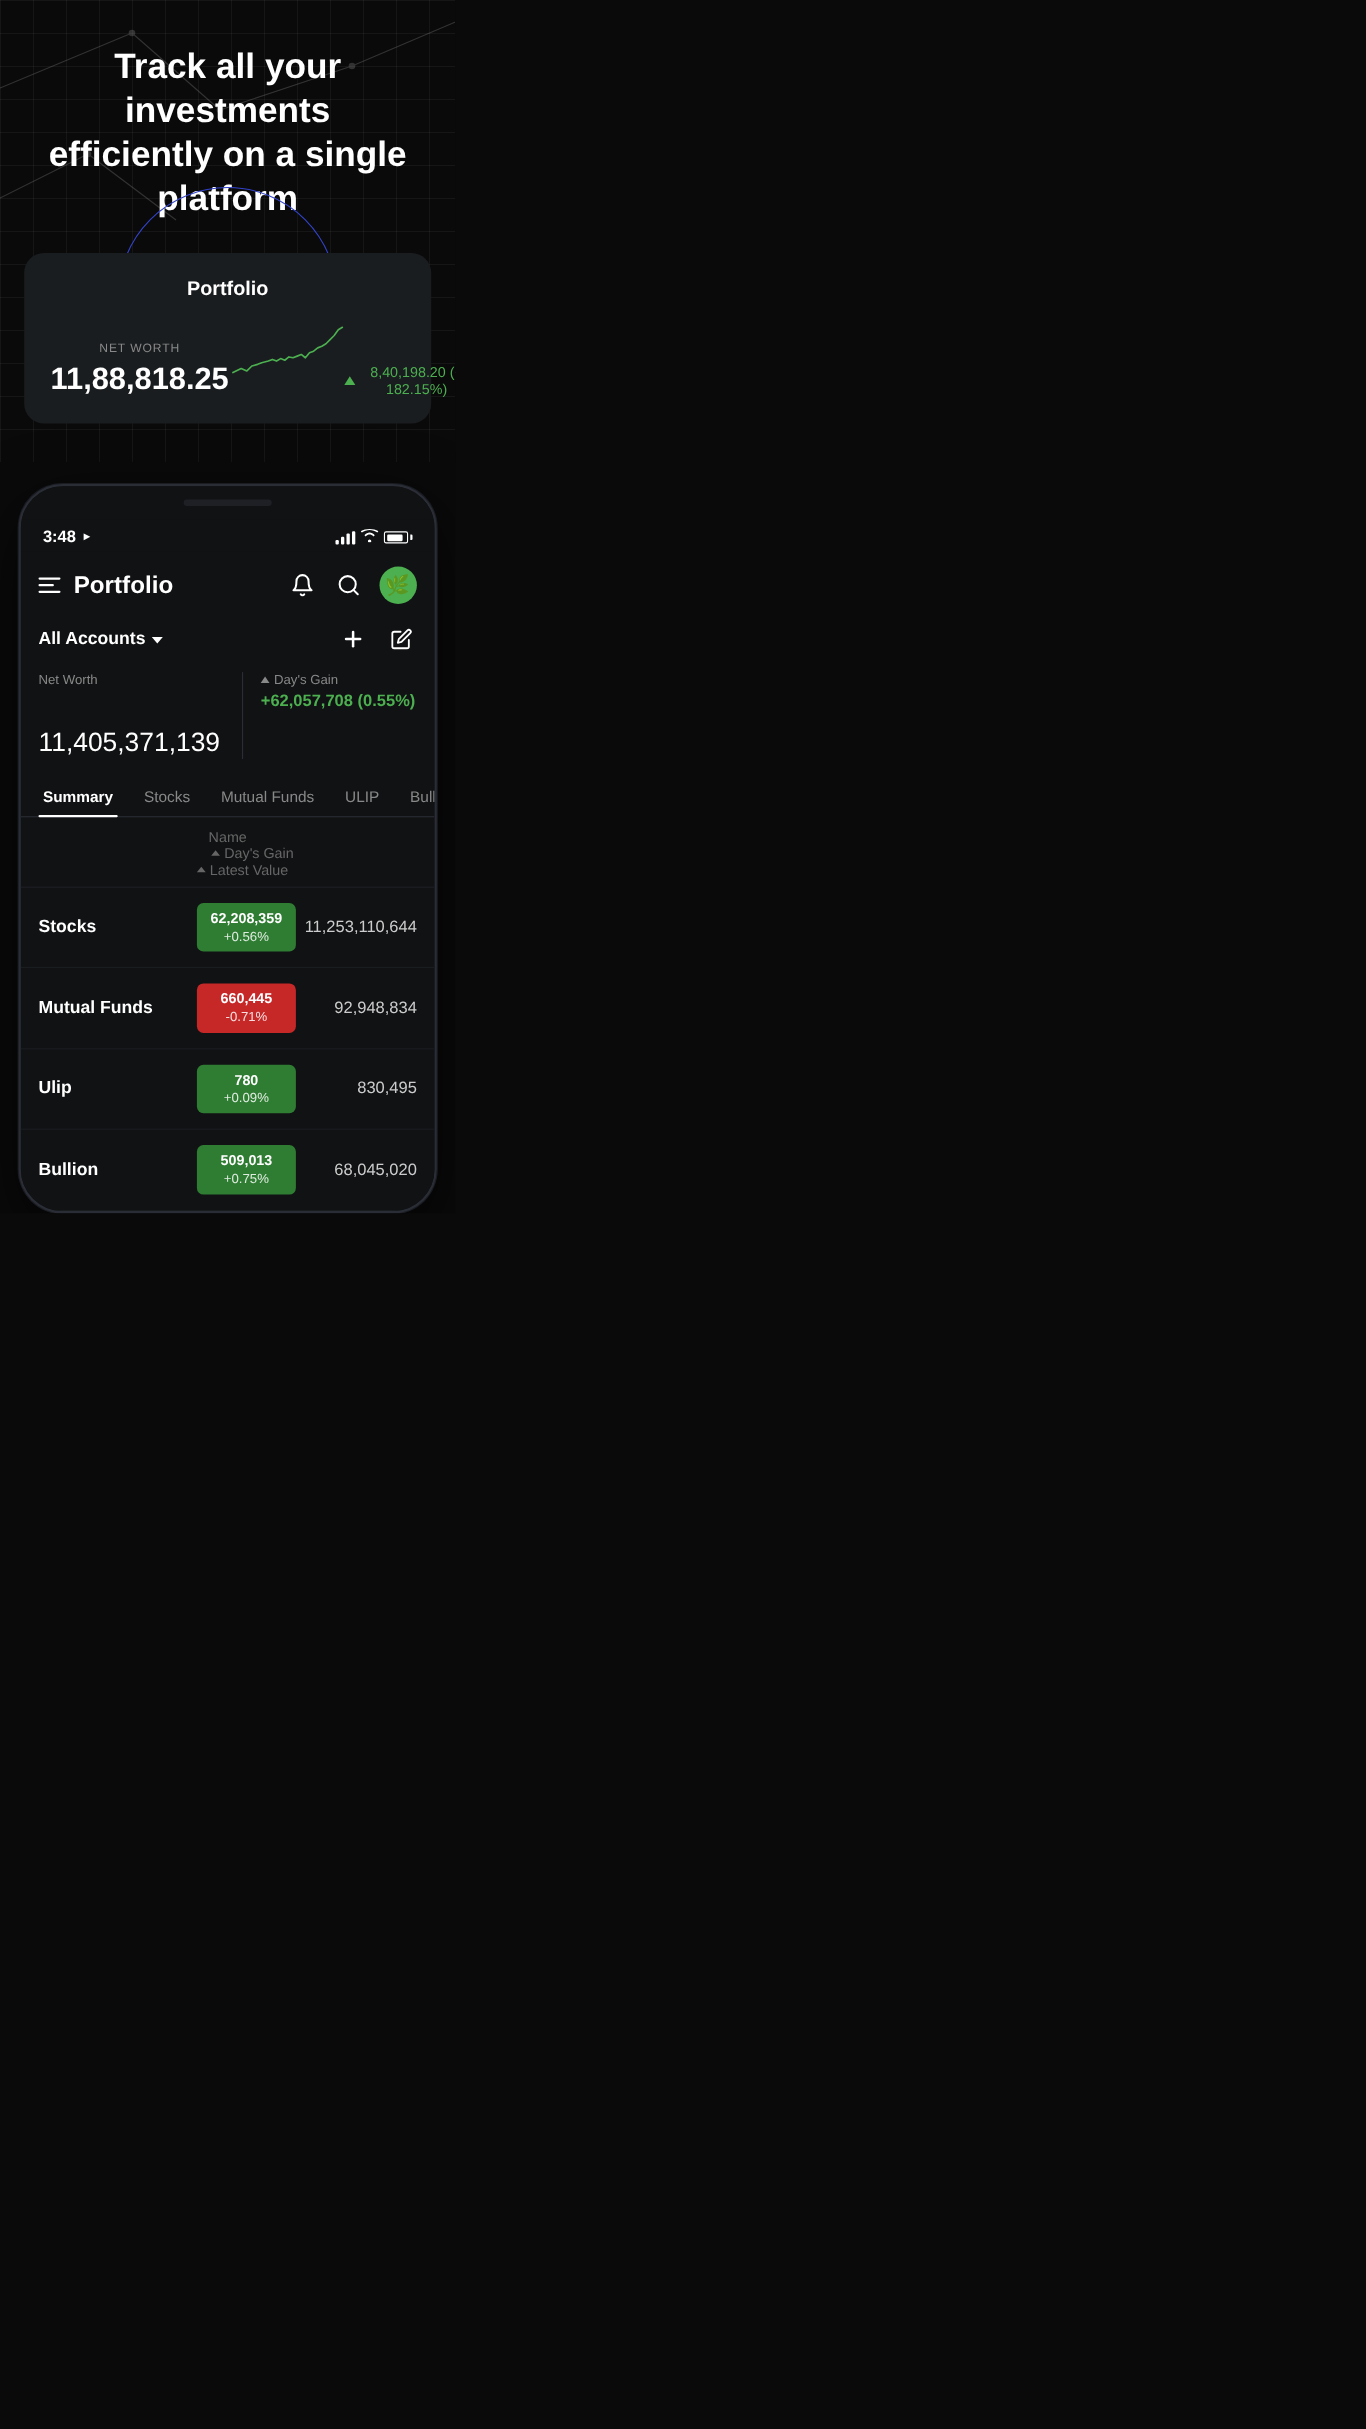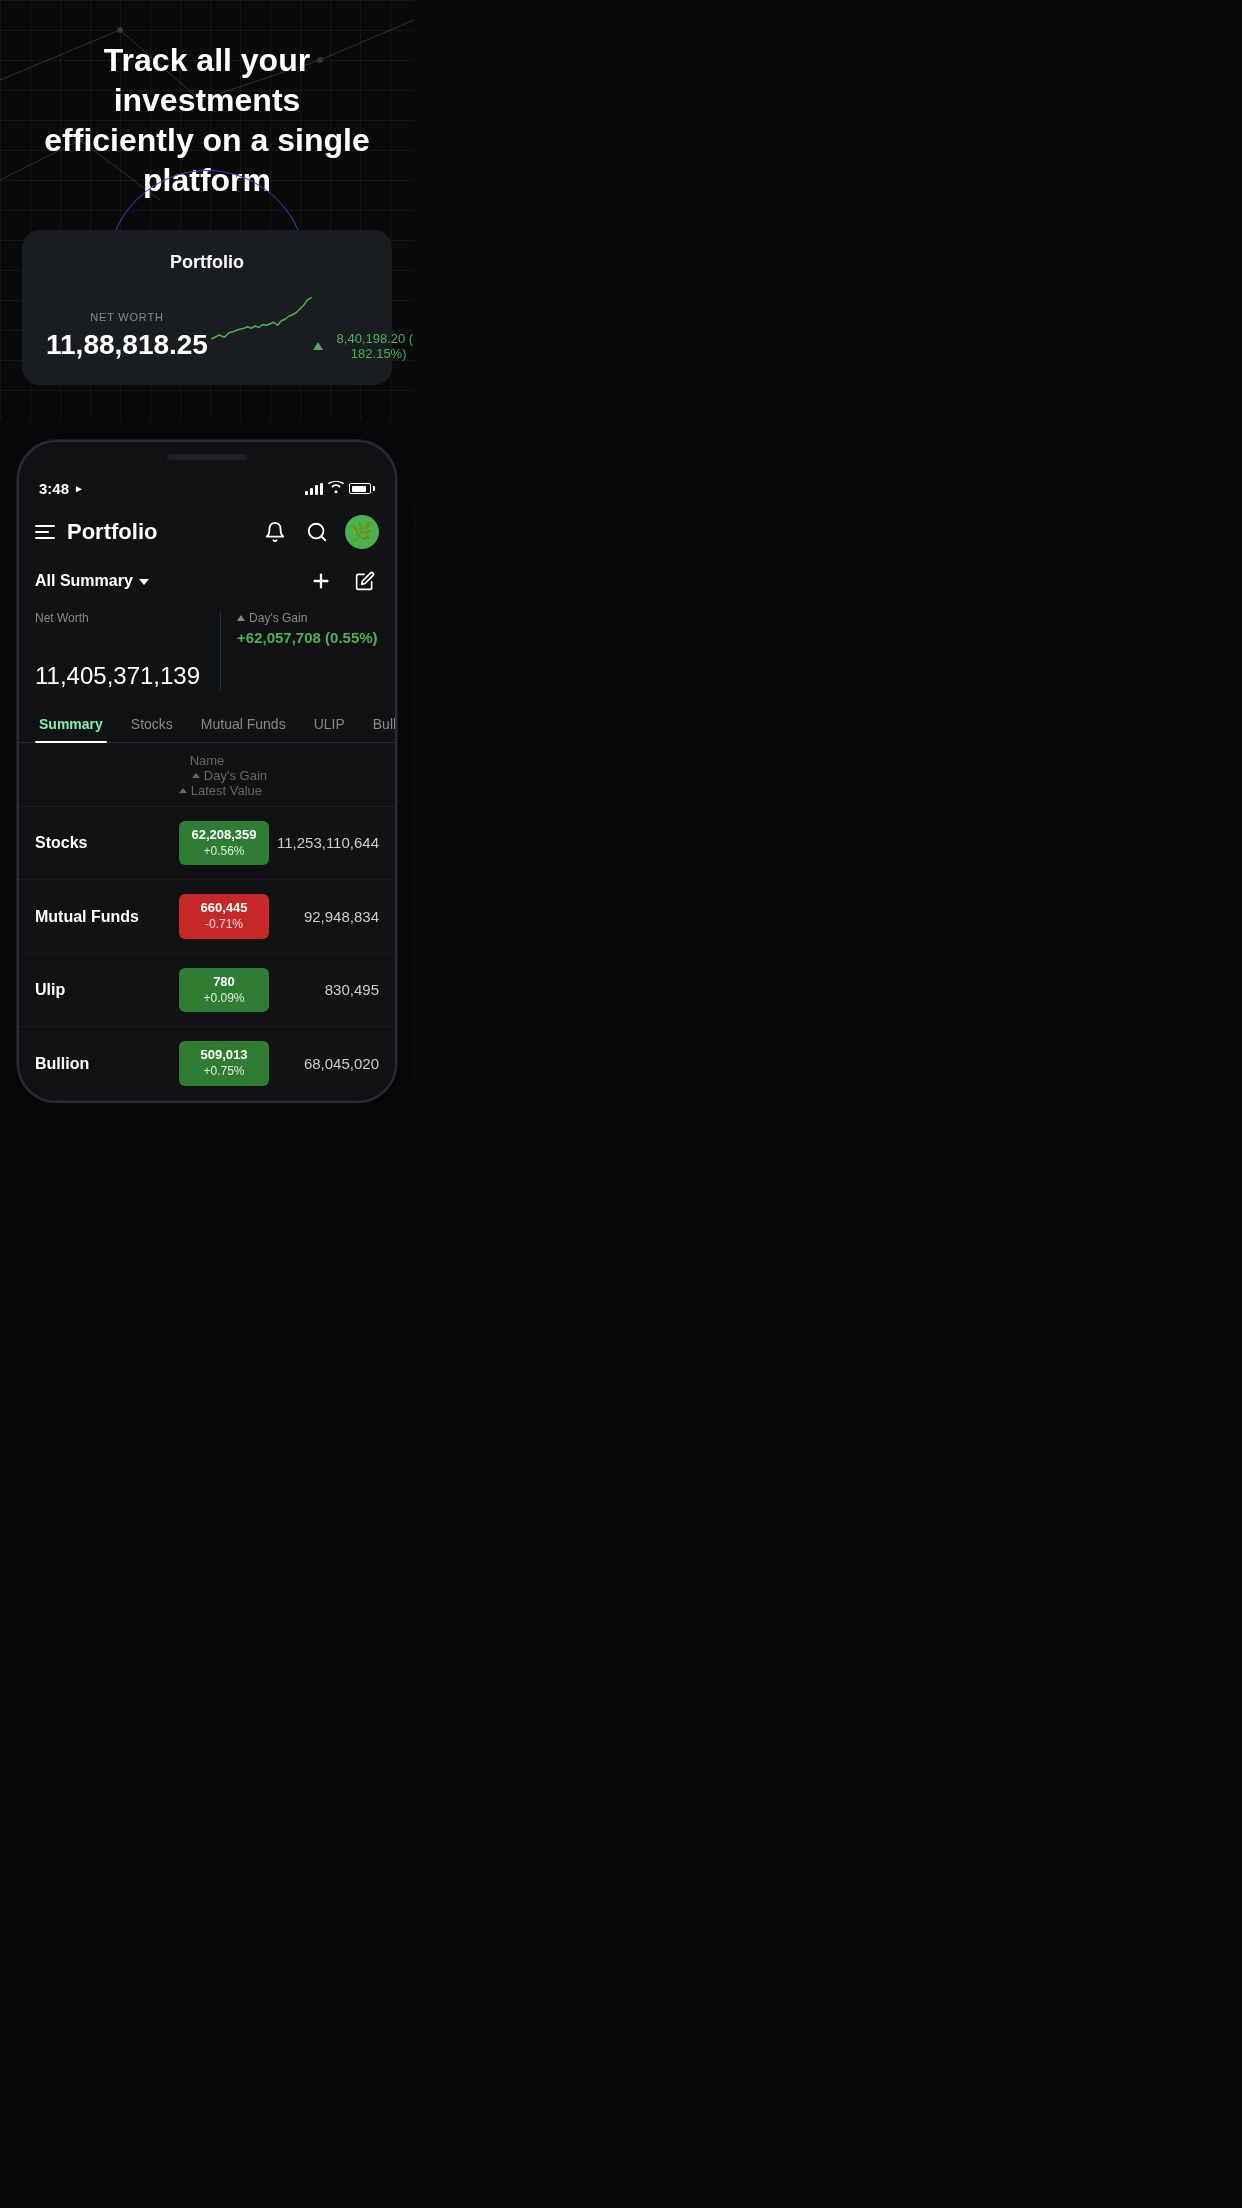--- a/index.html
+++ b/index.html
@@ -431,21 +431,21 @@
       padding: 10px 4px 10px;
       font-size: 14px;
       font-weight: 500;
       color: #888888;
       cursor: pointer;
       position: relative;
       white-space: nowrap;
     }
 
     .tab-item.active {
-      color: #86efac;
+      color: #ffffff;
       font-weight: 700;
     }
 
     .tab-item.active::after {
       content: '';
       position: absolute;
       bottom: -1px;
       left: 0;
       right: 0;
       height: 2px;
@@ -681,21 +681,21 @@
             </svg>
           </div>
           <div class="avatar-btn">
             <span class="avatar-emoji">🌿</span>
           </div>
         </div>
       </div>
 
       <div class="account-row">
         <div class="account-label">
-          <span>All Summary</span>
+          <span>All Accounts</span>
           <div class="account-caret"></div>
         </div>
         <div class="account-actions">
           <div class="action-btn">
             <svg width="22" height="22" viewBox="0 0 24 24" fill="none" stroke="white" stroke-width="2.5" stroke-linecap="round">
               <line x1="12" y1="5" x2="12" y2="19"></line>
               <line x1="5" y1="12" x2="19" y2="12"></line>
             </svg>
           </div>
           <div class="action-btn">

